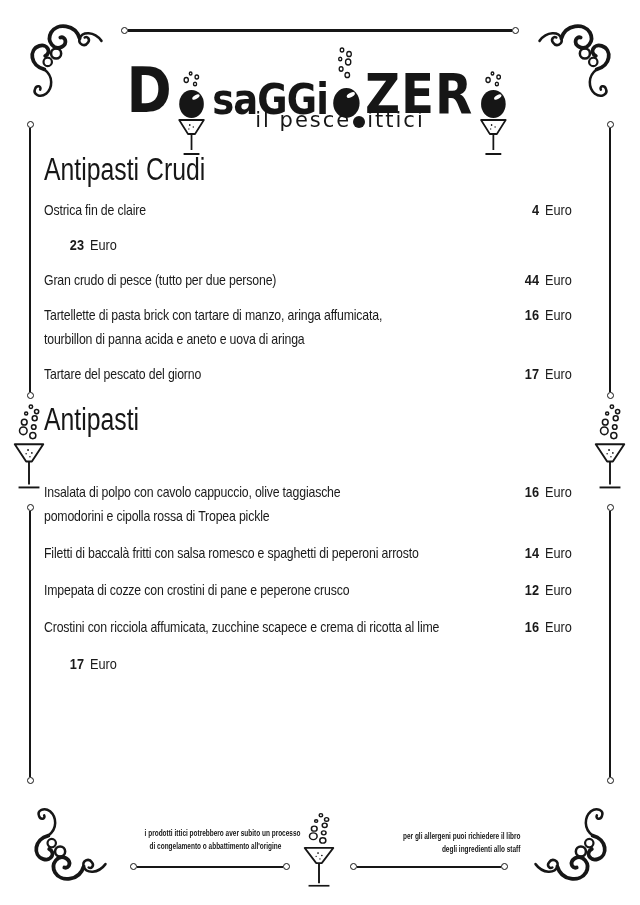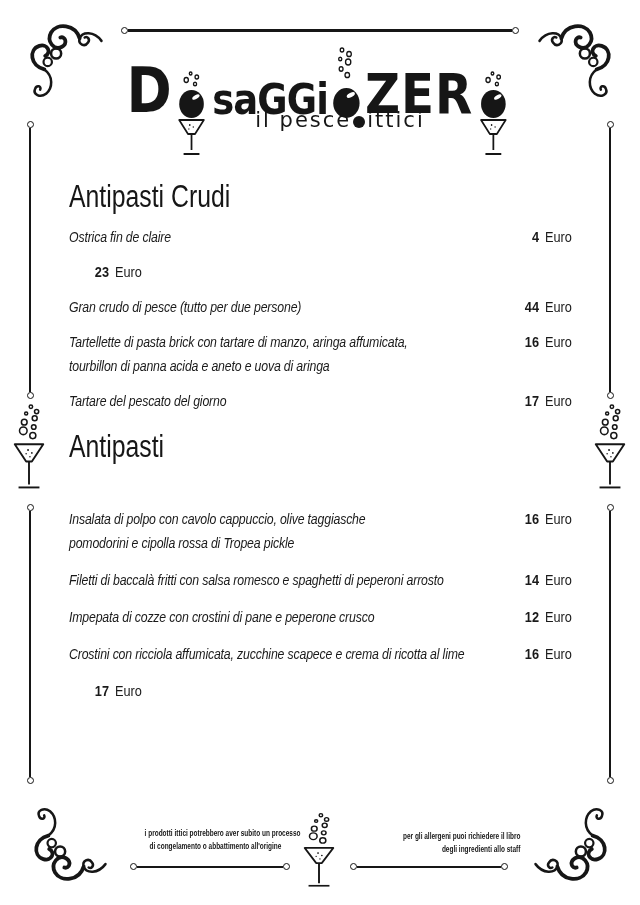--- a/index.html
+++ b/index.html
@@ -35,27 +35,27 @@
   .lg-seg3{font-size:55px;line-height:48px;letter-spacing:1px;}
   .lg-glass{width:42px;height:88px;margin:0 2px -40px 2px;flex:none;}
   .lg-ball{width:38px;height:76px;margin:0 2px -4px 2px;flex:none;}
   .logo-sub{position:absolute;top:107px;left:0;right:0;display:flex;justify-content:center;
         align-items:center;transform:translateX(20px);color:#161616;
         font-family:"DejaVu Sans",sans-serif;font-size:21px;letter-spacing:2px;line-height:26px;}
   .sub-ball{width:12px;height:12px;background:#161616;border-radius:50%;display:inline-block;
         margin:0 2px;position:relative;top:2px;}
 
   
-  .content{position:absolute;left:69px;right:63px;top:150px;margin-top:27px;}
+  .content{position:absolute;left:44px;right:63px;top:150px;}
   .sec-title{font-size:31px;font-weight:400;line-height:40px;white-space:nowrap;
         transform:scaleX(.8);transform-origin:left;margin:0 0 8px 0;color:#161616;}
   .sec2 .sec-title{margin:14px 0 40px 0;}
   .row{display:flex;align-items:flex-start;margin-bottom:11px;}
   .sec2 .row{margin-bottom:13px;}
-  .nm{flex:1;min-width:0;font-style:italic;}
+  .nm{flex:1;min-width:0;}
   .ln{white-space:nowrap;line-height:24px;font-size:15px;letter-spacing:-.2px;
       transform:scaleX(.82);transform-origin:left;}
   .pr{flex:none;width:78px;display:flex;justify-content:flex-end;gap:6px;line-height:24px;}
   .num{font-weight:700;font-size:15px;width:26px;text-align:right;white-space:nowrap;
        transform:scaleX(.85);transform-origin:right;}
   .unit{font-size:15px;white-space:nowrap;transform:scaleX(.85);transform-origin:left;}
 
   
   .note{position:absolute;width:190px;text-align:right;font-size:9px;font-weight:600;
         line-height:13px;color:#161616;}

